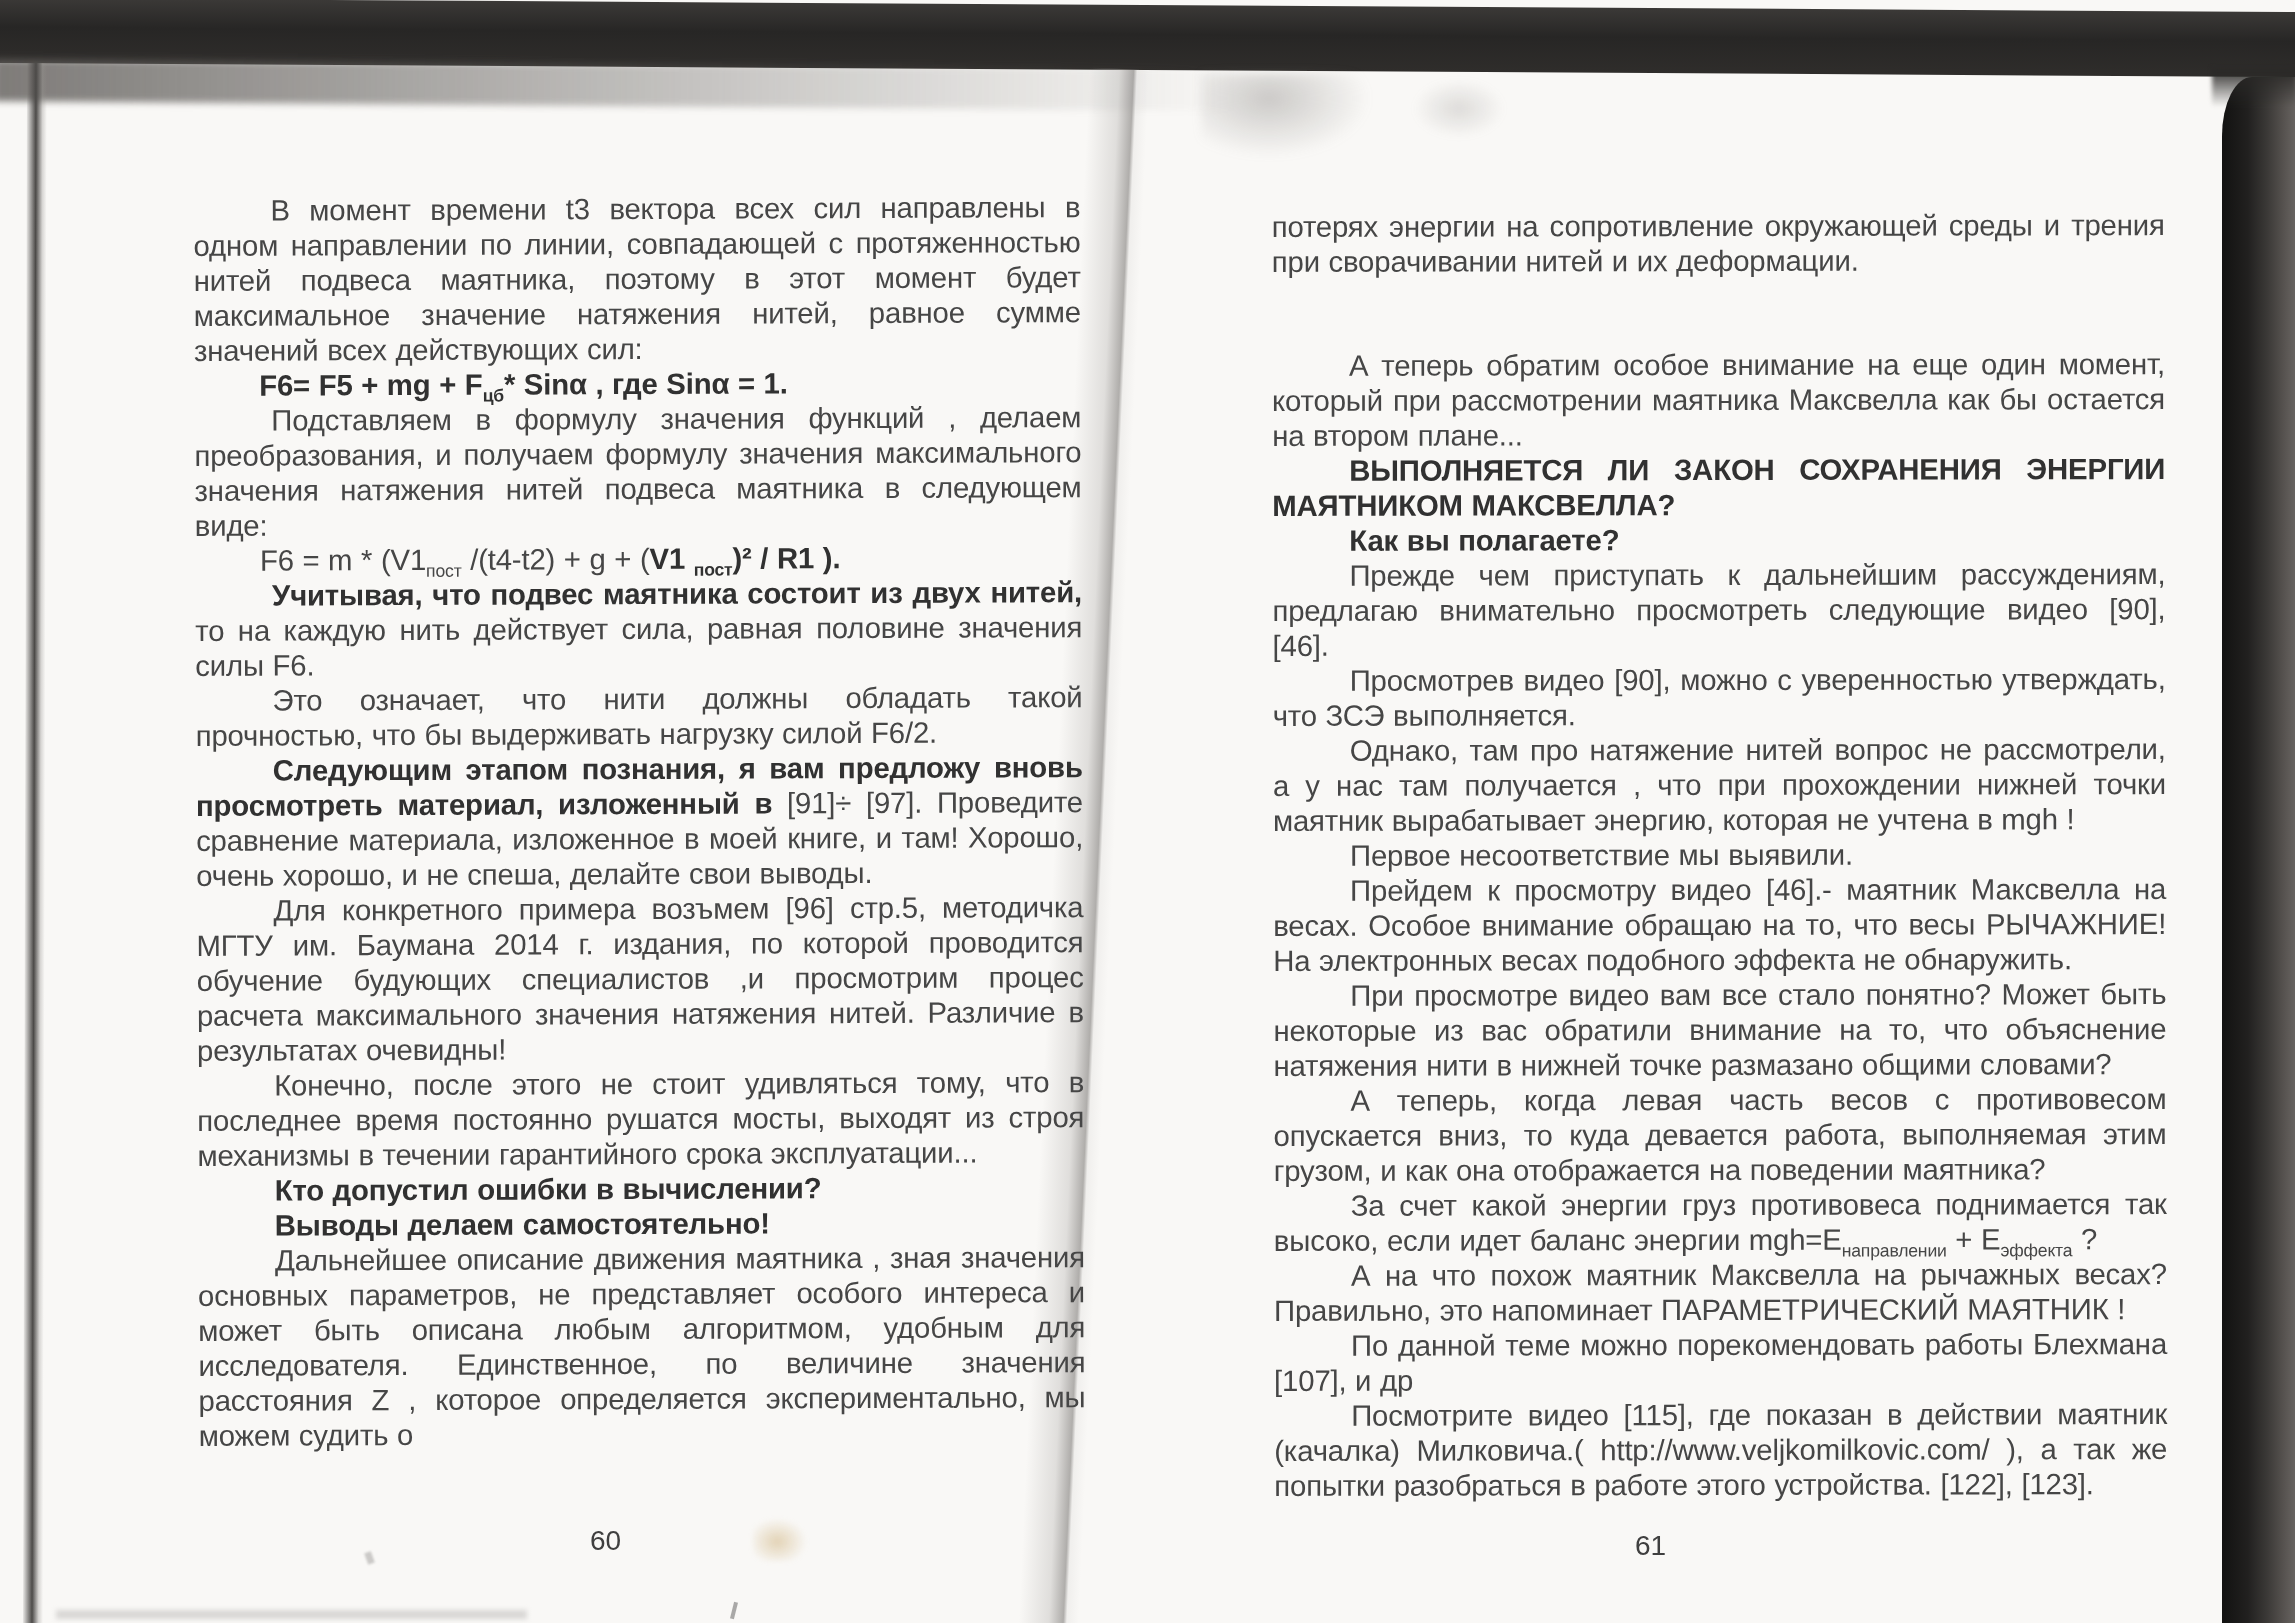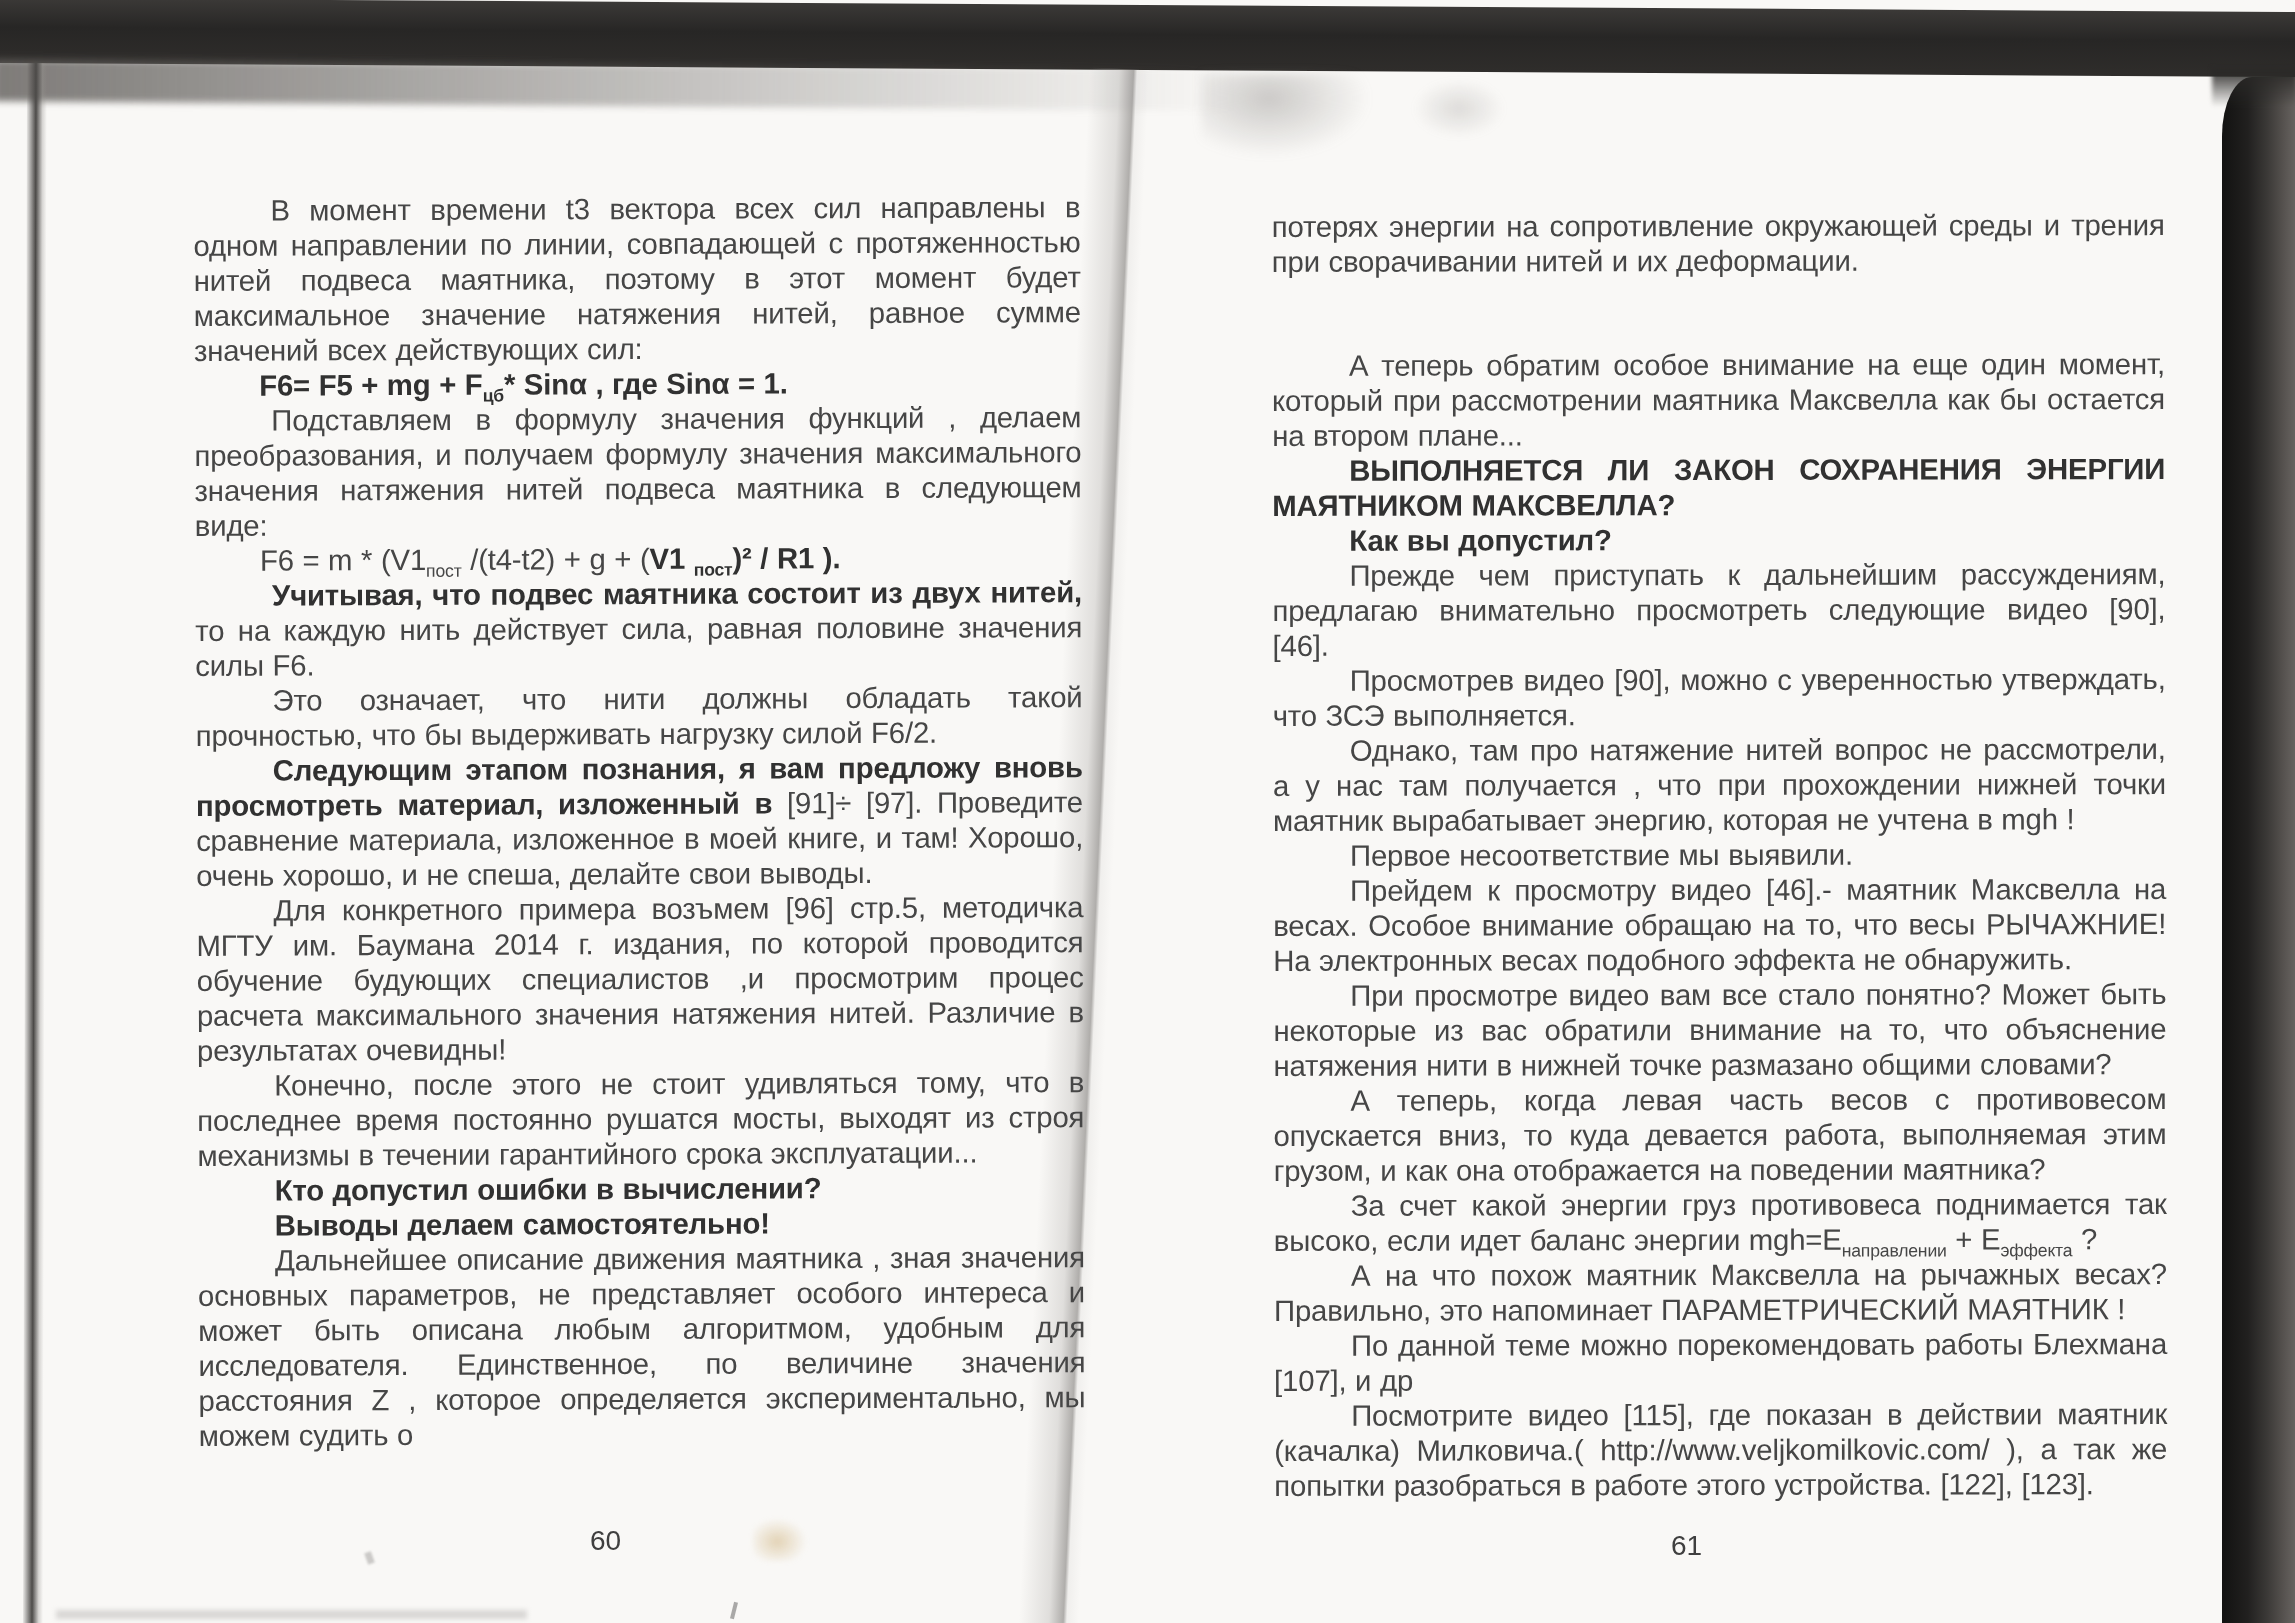--- a/index.html
+++ b/index.html
@@ -86,21 +86,21 @@
   .page-text .b{font-weight:bold;color:#313131;}
   .page-text sub{font-size:60%;line-height:0;}
   .page-text .u{text-underline-offset:4.6px;}
   #left-text{left:196px;top:191px;width:887px;transform:rotate(-0.25deg);}
   #right-text{left:1273px;top:208px;width:893px;transform:rotate(-0.12deg);}
   .page-number{
     position:absolute;
     font-size:28px;color:#3f3f3f;letter-spacing:0;
   }
   #page-number-left{left:590px;top:1525px;}
-  #page-number-right{left:1671px;top:1530px;}
+  #page-number-right{left:1635px;top:1530px;}
 </style>
 </head>
 <body>
 
 <div class="scan">
 
   <div class="top-bar"></div>
   <div class="top-bar-fade"></div>
   <div class="left-strip"></div>
   <div class="right-band"></div>
@@ -124,21 +124,21 @@
       <p><span>Для конкретного примера возъмем [96] стр.5, методичка МГТУ им. Баумана 2014 г. издания, по которой проводится обучение будующих специалистов ,и просмотрим процес расчета максимального значения натяжения нитей. Различие в результатах очевидны!</span></p>
       <p><span>Конечно, после этого не стоит удивляться тому, что в последнее время постоянно рушатся мосты, выходят из строя механизмы в течении гарантийного срока эксплуатации...</span></p>
       <p><span class="b">Кто допустил ошибки в вычислении?</span></p>
       <p><span class="b">Выводы делаем самостоятельно!</span></p>
       <p><span>Дальнейшее описание движения маятника , зная  значения основных параметров, не представляет особого интереса и может быть описана любым алгоритмом, удобным для исследователя. Единственное, по величине значения расстояния Z , которое определяется экспериментально, мы можем судить о</span></p>
     </div>
   <div id="right-text" class="page-text">
       <p class="noindent"><span>потерях энергии на сопротивление окружающей среды и трения при сворачивании нитей и их деформации.</span></p>
       <p class="gap"><span>А теперь обратим особое внимание на еще один момент, который  при рассмотрении маятника Максвелла как бы остается на втором плане...</span></p>
       <p><span class="b">ВЫПОЛНЯЕТСЯ ЛИ ЗАКОН СОХРАНЕНИЯ ЭНЕРГИИ МАЯТНИКОМ МАКСВЕЛЛА?</span></p>
-      <p><span class="b">Как вы допустил?</span></p>
+      <p><span class="b">Как вы полагаете?</span></p>
       <p><span>Прежде чем приступать к дальнейшим рассуждениям, предлагаю внимательно просмотреть следующие видео [90], [46].</span></p>
       <p><span>Просмотрев видео [90], можно с уверенностью утверждать, что ЗСЭ выполняется.</span></p>
       <p><span>Однако, там про натяжение нитей вопрос не рассмотрели, а у нас там получается , что при прохождении нижней точки маятник вырабатывает энергию, которая не учтена в  mgh !</span></p>
       <p><span>Первое несоответствие мы выявили.</span></p>
       <p><span>Прейдем к просмотру видео [46].- маятник Максвелла на весах. Особое внимание обращаю на то, что весы РЫЧАЖНИЕ! На электронных весах подобного эффекта не обнаружить.</span></p>
       <p><span>При просмотре видео вам все стало понятно? Может быть некоторые из вас обратили внимание на то, что объяснение натяжения нити в нижней точке размазано общими словами?</span></p>
       <p><span>А теперь, когда левая часть весов с противовесом опускается вниз, то куда девается работа, выполняемая этим грузом, и как она отображается на поведении маятника?</span></p>
       <p><span>За счет какой энергии груз противовеса поднимается так высоко, если идет баланс энергии mgh=E</span><sub>направлении</sub><span> + E</span><sub>эффекта</sub><span> ?</span></p>
       <p><span>А на что похож маятник Максвелла на рычажных весах? Правильно, это напоминает ПАРАМЕТРИЧЕСКИЙ МАЯТНИК !</span></p>
       <p><span>По данной теме можно порекомендовать работы Блехмана [107], и др</span></p>

